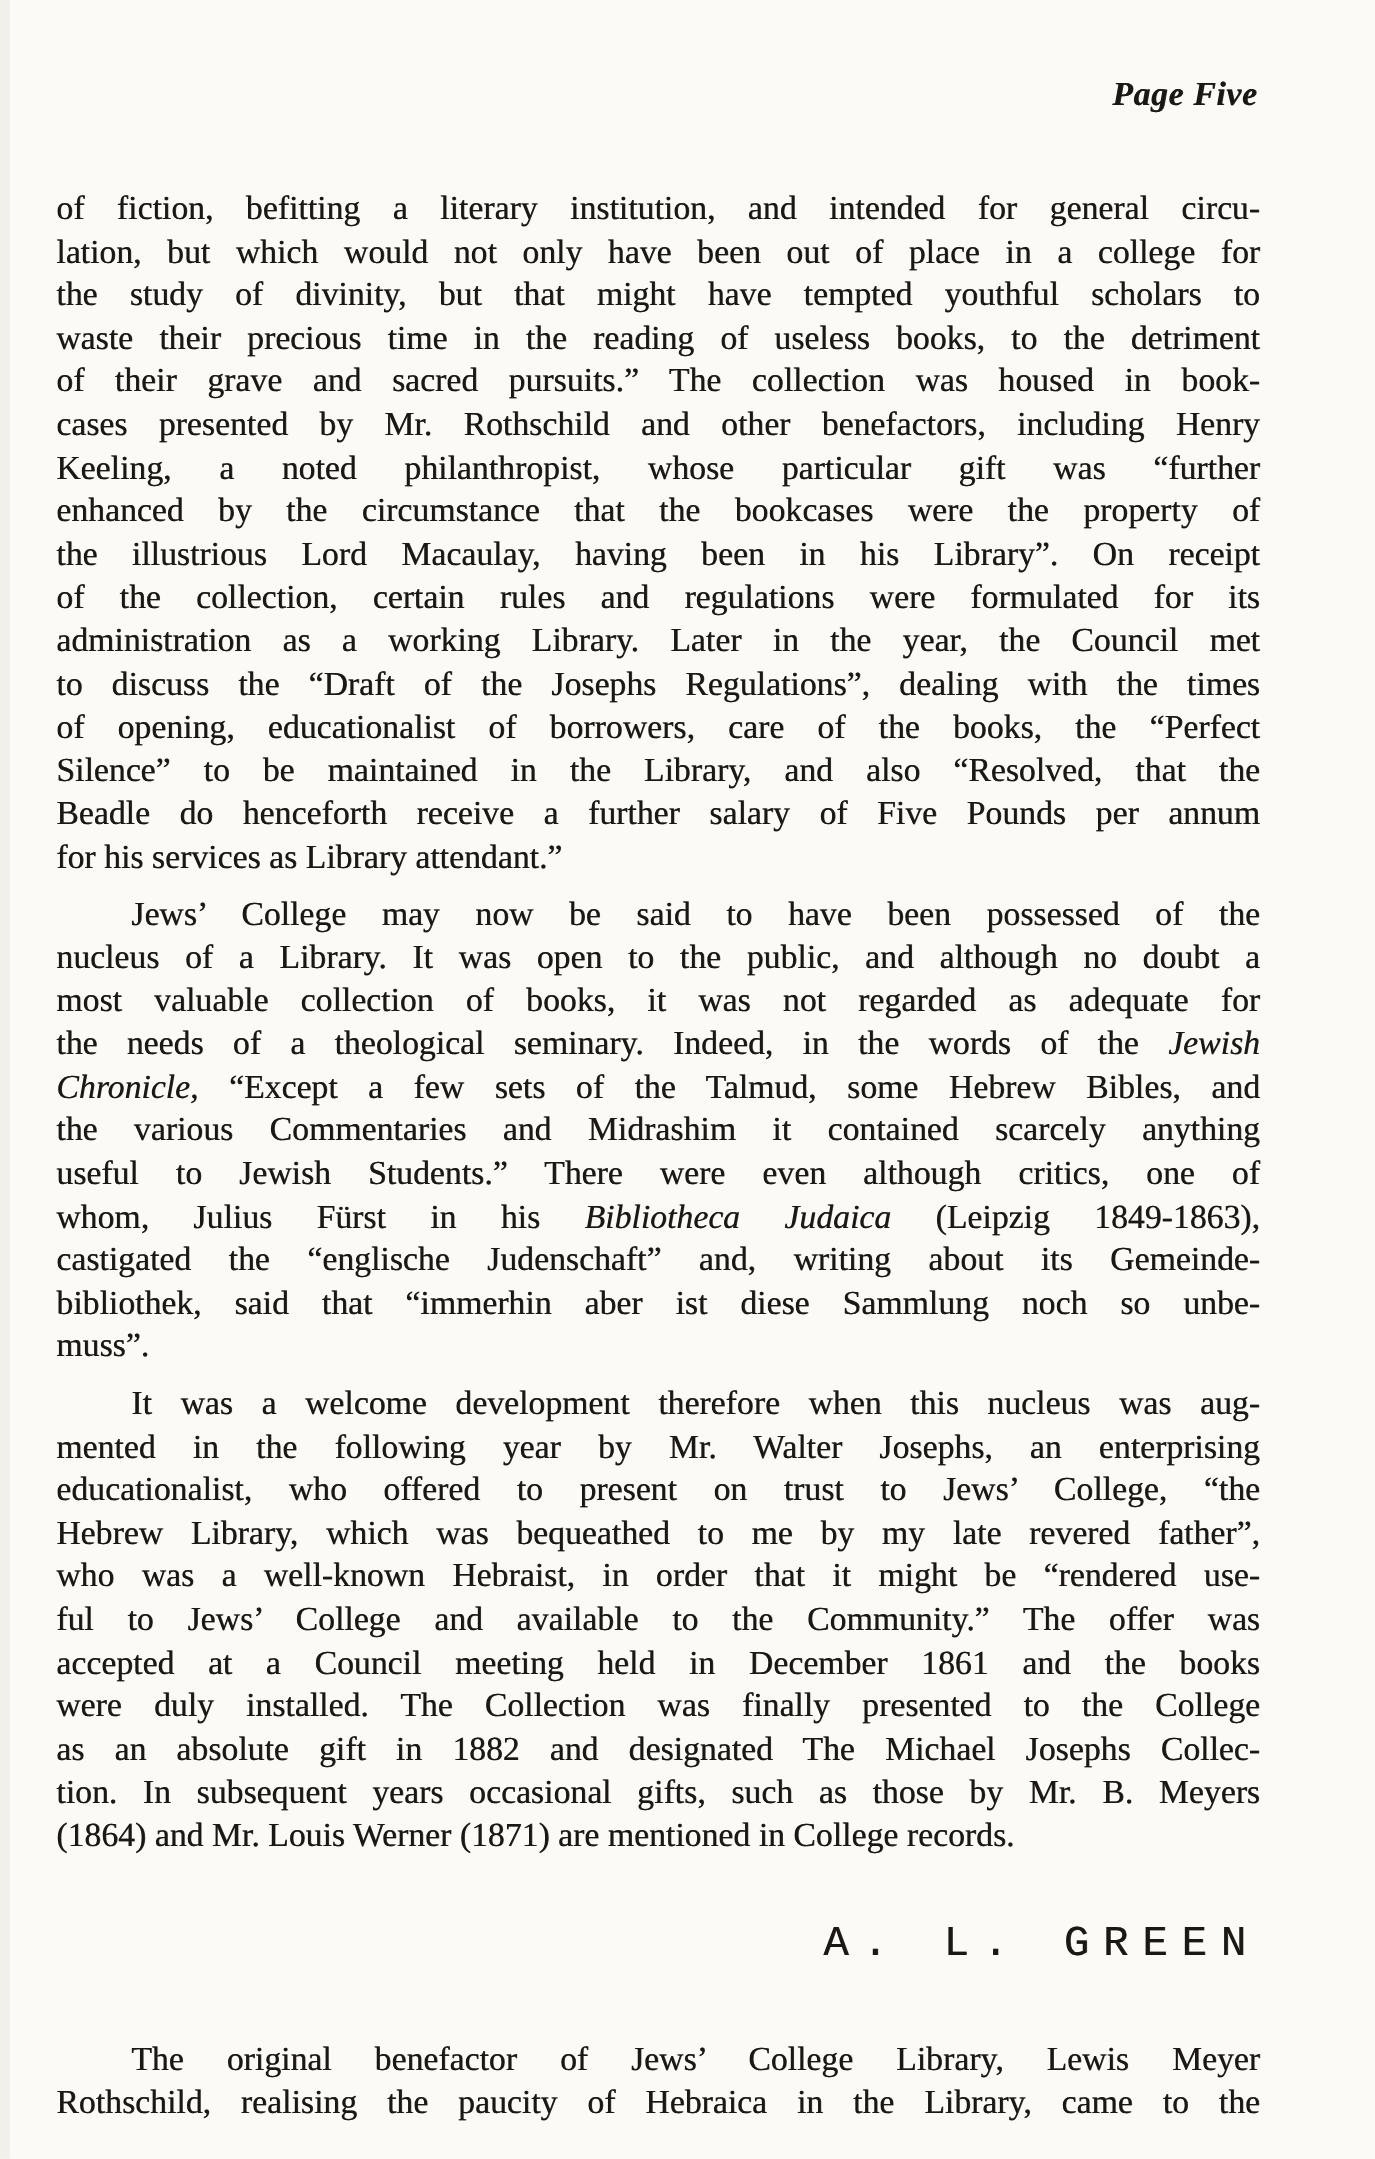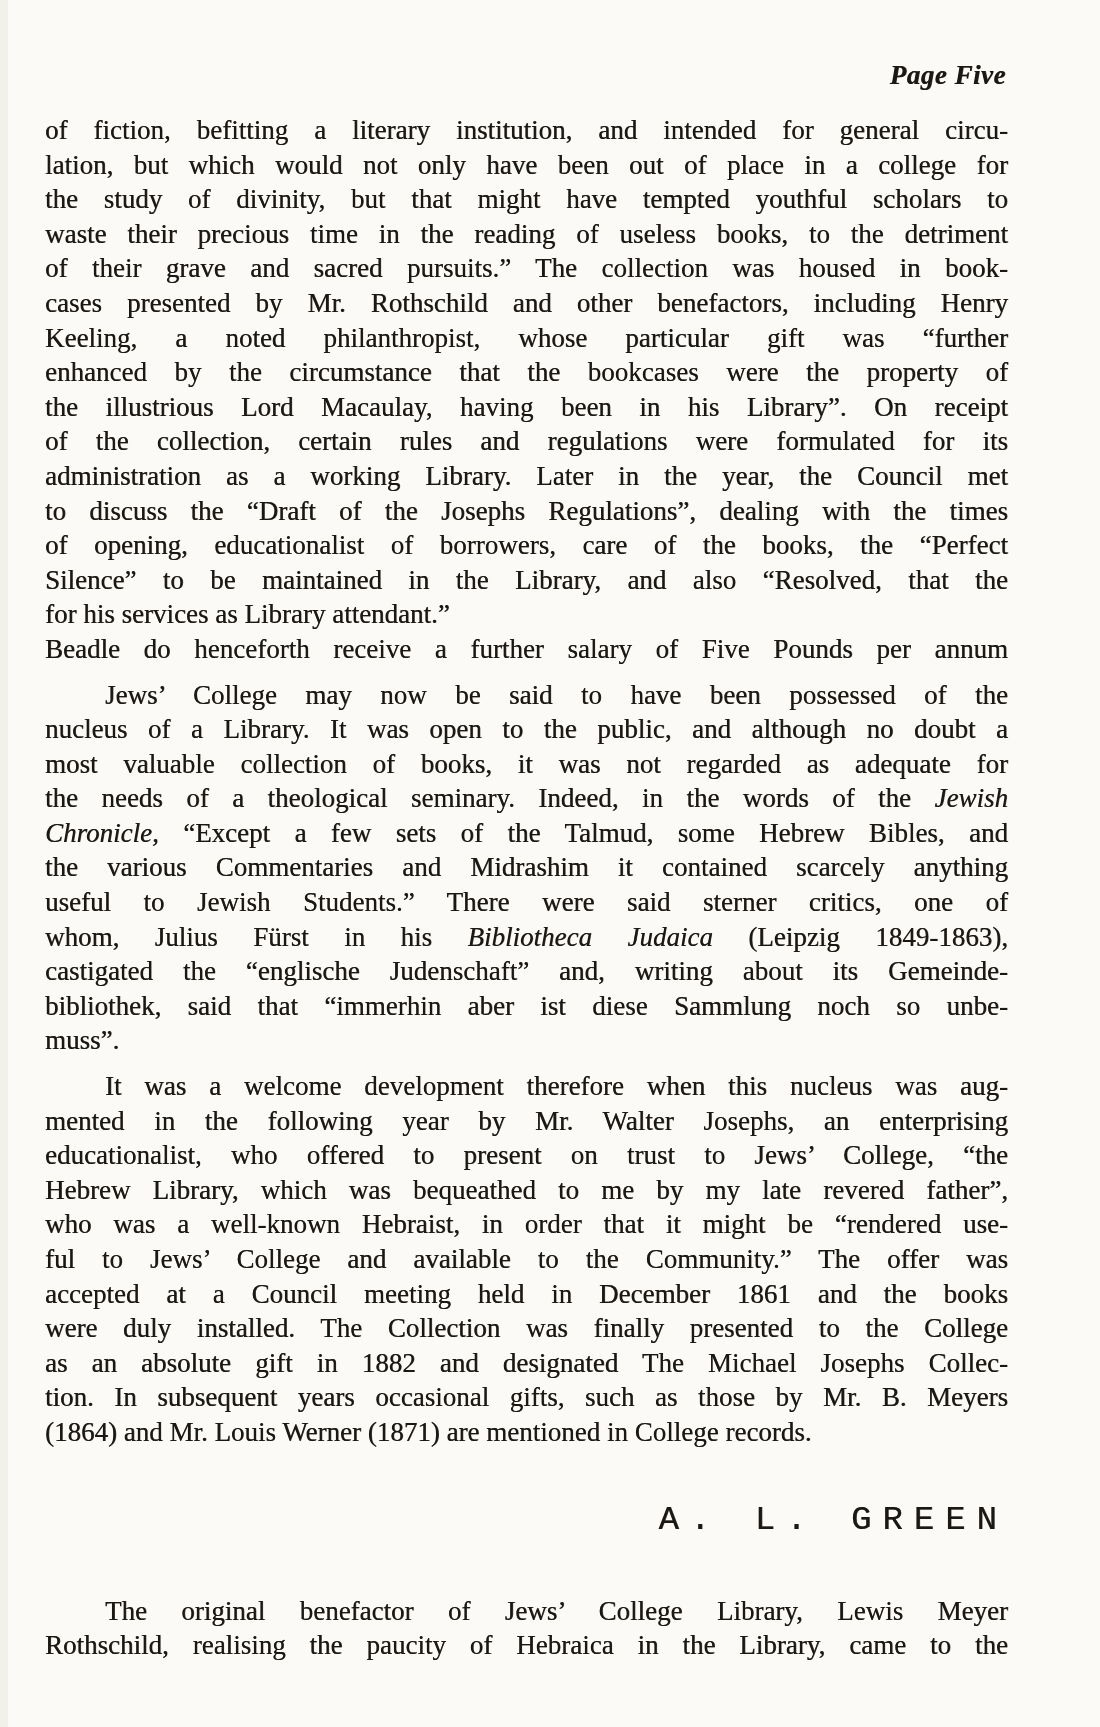--- a/index.html
+++ b/index.html
@@ -24,21 +24,21 @@
   .page-label{
     text-align:right;
     font-style:italic;
     font-weight:700;
     font-size:27px;
     line-height:28px;
     letter-spacing:0.5px;
     padding-right:2px;
   }
   .para{margin:0 0 11px 0}
-  .para.first{margin-top:24px}
+  .para.first{margin-top:60px}
   .line{
     line-height:34.6px;
     text-align:justify;
     text-align-last:justify;
     white-space:normal;
   }
   .line.end{text-align-last:left}
   .line.indent{text-indent:60px}
   .it{font-style:italic}
   .heading{
@@ -68,32 +68,32 @@
     <div class="line">of their grave and sacred pursuits.” The collection was housed in book-</div>
     <div class="line">cases presented by Mr. Rothschild and other benefactors, including Henry</div>
     <div class="line">Keeling, a noted philanthropist, whose particular gift was “further</div>
     <div class="line">enhanced by the circumstance that the bookcases were the property of</div>
     <div class="line">the illustrious Lord Macaulay, having been in his Library”. On receipt</div>
     <div class="line">of the collection, certain rules and regulations were formulated for its</div>
     <div class="line">administration as a working Library. Later in the year, the Council met</div>
     <div class="line">to discuss the “Draft of the Josephs Regulations”, dealing with the times</div>
     <div class="line">of opening, educationalist of borrowers, care of the books, the “Perfect</div>
     <div class="line">Silence” to be maintained in the Library, and also “Resolved, that the</div>
+    <div class="line">Beadle do henceforth receive a further salary of Five Pounds per annum</div>
     <div class="line end">for his services as Library attendant.”</div>
-    <div class="line">Beadle do henceforth receive a further salary of Five Pounds per annum</div>
   </div>
 
   <div class="para">
     <div class="line indent">Jews’ College may now be said to have been possessed of the</div>
     <div class="line">nucleus of a Library. It was open to the public, and although no doubt a</div>
     <div class="line">most valuable collection of books, it was not regarded as adequate for</div>
     <div class="line"><span>the needs of a theological seminary. Indeed, in the words of the </span><span class="it">Jewish</span></div>
     <div class="line"><span class="it">Chronicle,</span><span> “Except a few sets of the Talmud, some Hebrew Bibles, and</span></div>
     <div class="line">the various Commentaries and Midrashim it contained scarcely anything</div>
-    <div class="line">useful to Jewish Students.” There were said sterner critics, one of</div>
+    <div class="line">useful to Jewish Students.” There were even although critics, one of</div>
     <div class="line"><span>whom, Julius Fürst in his </span><span class="it">Bibliotheca Judaica</span><span> (Leipzig 1849-1863),</span></div>
     <div class="line">castigated the “englische Judenschaft” and, writing about its Gemeinde-</div>
     <div class="line">bibliothek, said that “immerhin aber ist diese Sammlung noch so unbe-</div>
     <div class="line end">muss”.</div>
   </div>
 
   <div class="para">
     <div class="line indent">It was a welcome development therefore when this nucleus was aug-</div>
     <div class="line">mented in the following year by Mr. Walter Josephs, an enterprising</div>
     <div class="line">educationalist, who offered to present on trust to Jews’ College, “the</div>

